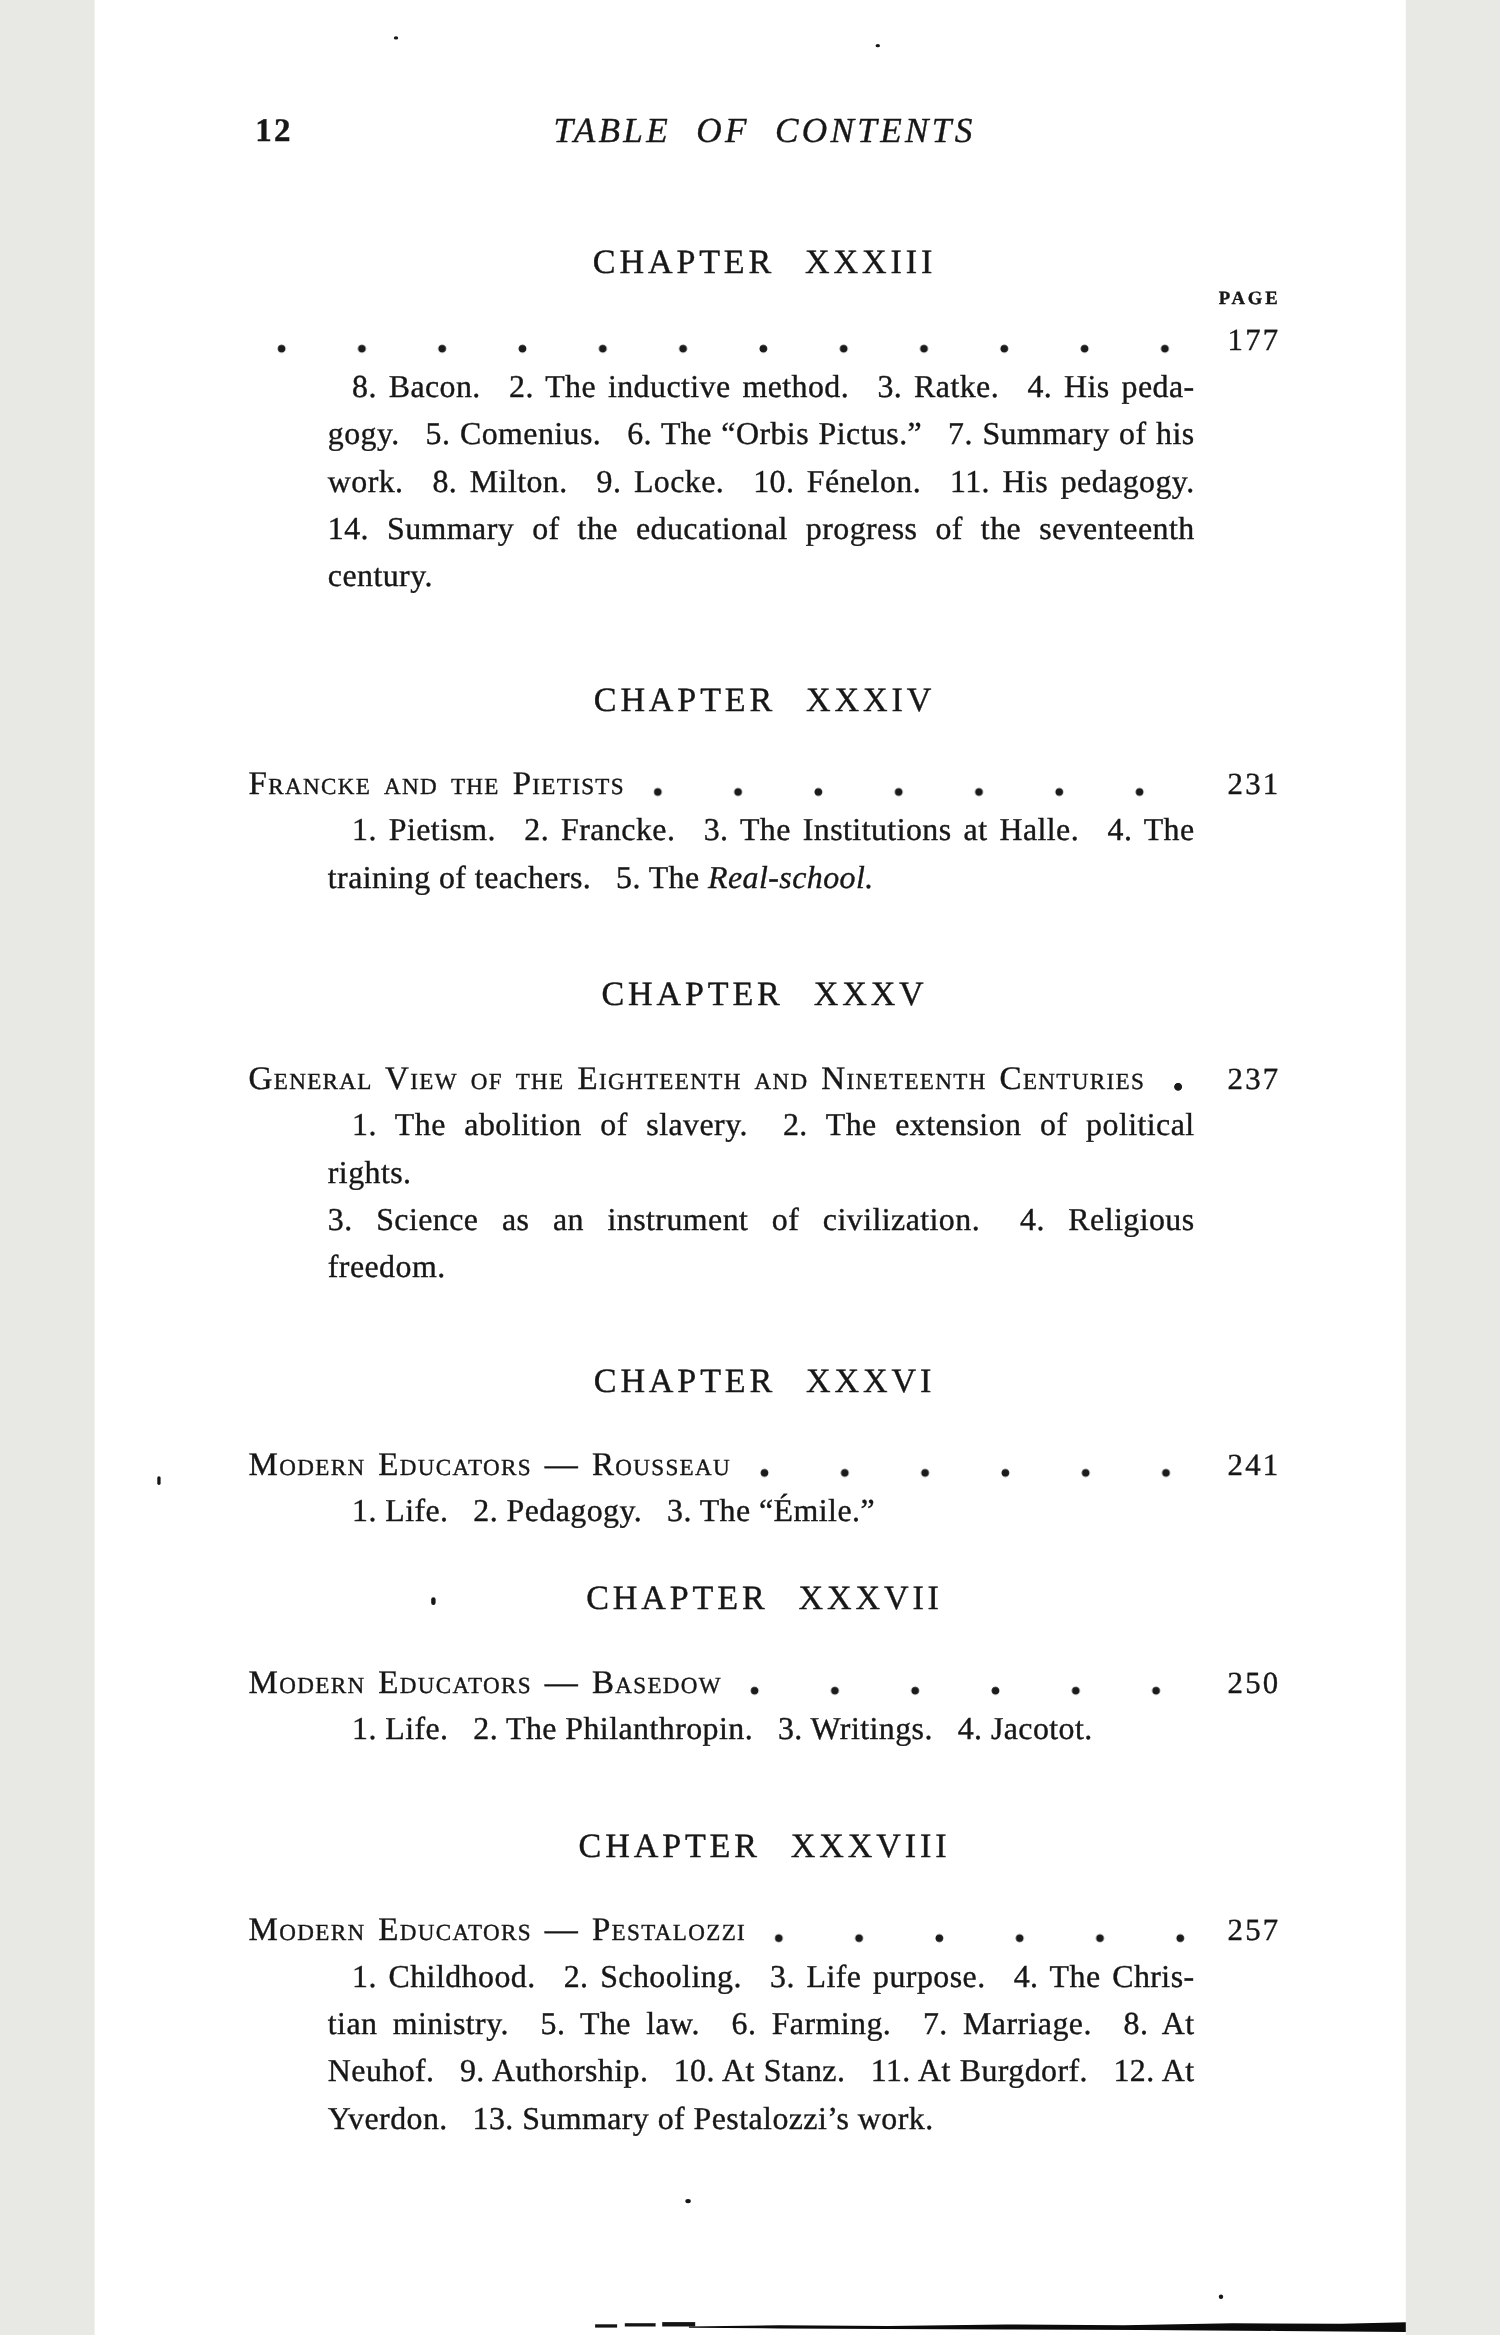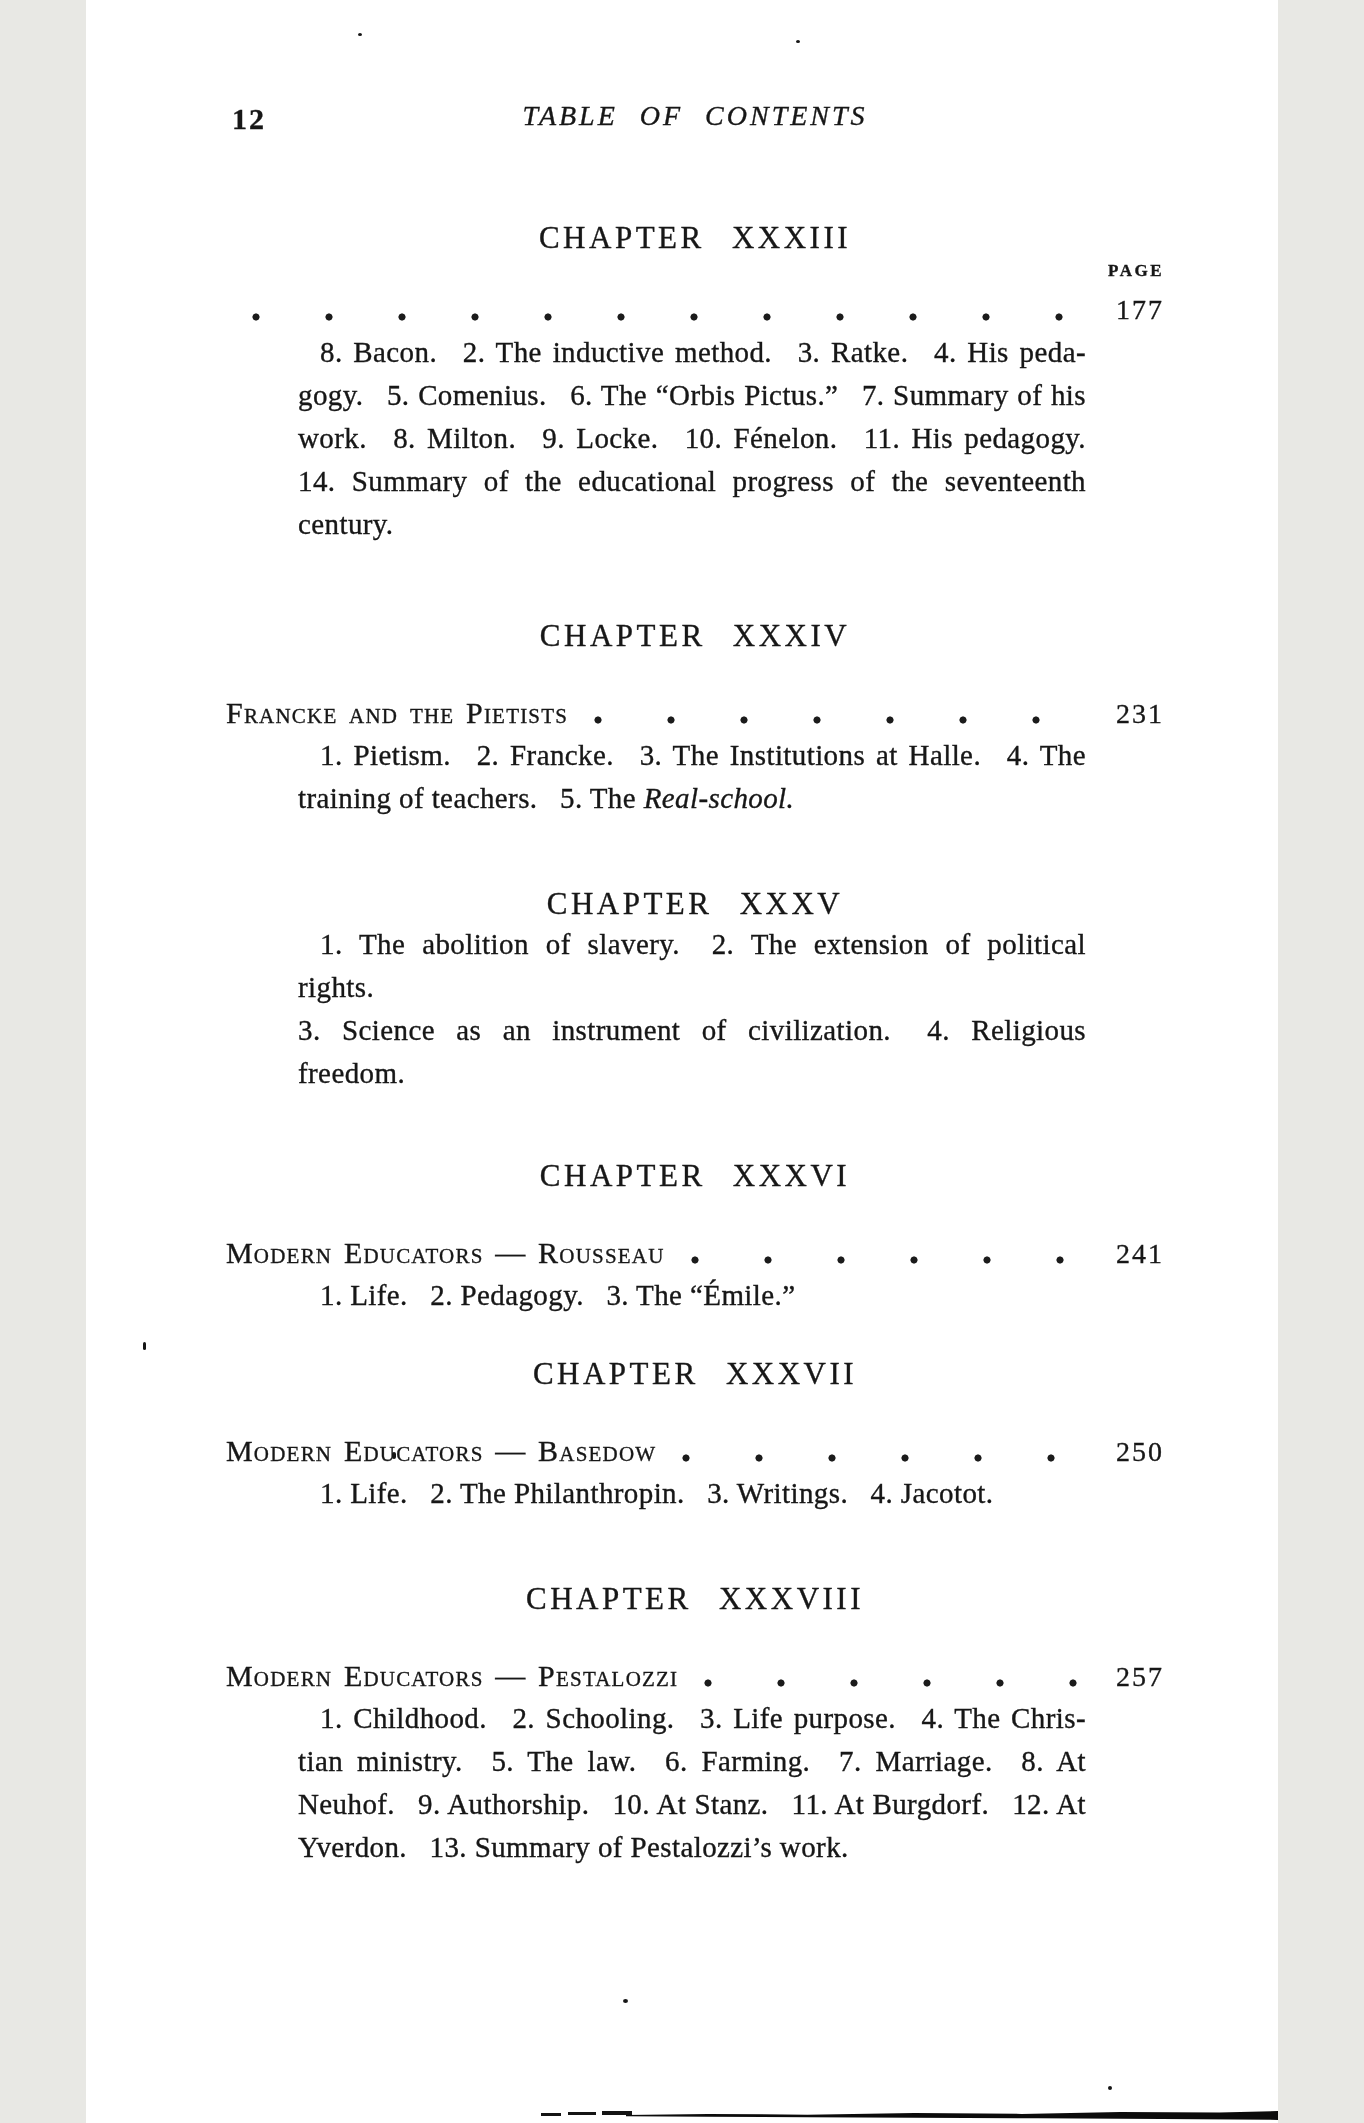--- a/index.html
+++ b/index.html
@@ -23,21 +23,21 @@
 
   
   .running-header { position: relative; height: 36px; }
   .folio {
     position: absolute; left: 6px; top: 2px;
     font-size: 30px; font-weight: 700; letter-spacing: 2px;
   }
   .running-title {
     text-align: center;
     font-style: italic;
-    font-size: 28px;
+    font-size: 32px;
     letter-spacing: 3px;
     word-spacing: 12px;
     white-space: nowrap;
   }
 
   
   section.chapter { position: relative; }
   #chapters section:nth-child(1) { margin-top: 85px; }
   #chapters section:nth-child(2) { margin-top: 73px; }
   #chapters section:nth-child(3) { margin-top: 67px; }
@@ -162,20 +162,25 @@
     </div>
     <div class="desc">
             <div class="line just first">1. Pietism.  2. Francke.  3. The Institutions at Halle.  4. The</div>
             <div class="line">training of teachers.  5. The <i>Real-school.</i></div>
           </div>
   </section>
 
   <section class="chapter">
     <h2 class="chapter-heading">CHAPTER XXXV</h2>
 
+    <div class="entry">
+      <span class="entry-title">General View of the Eighteenth and Nineteenth Centuries</span>
+      <span class="leader"></span>
+      <span class="entry-page">237</span>
+    </div>
     <div class="desc">
             <div class="line just first">1. The abolition of slavery.  2. The extension of political rights.</div>
             <div class="line just">3. Science as an instrument of civilization.  4. Religious freedom.</div>
           </div>
   </section>
 
   <section class="chapter">
     <h2 class="chapter-heading">CHAPTER XXXVI</h2>
 
     <div class="entry">

